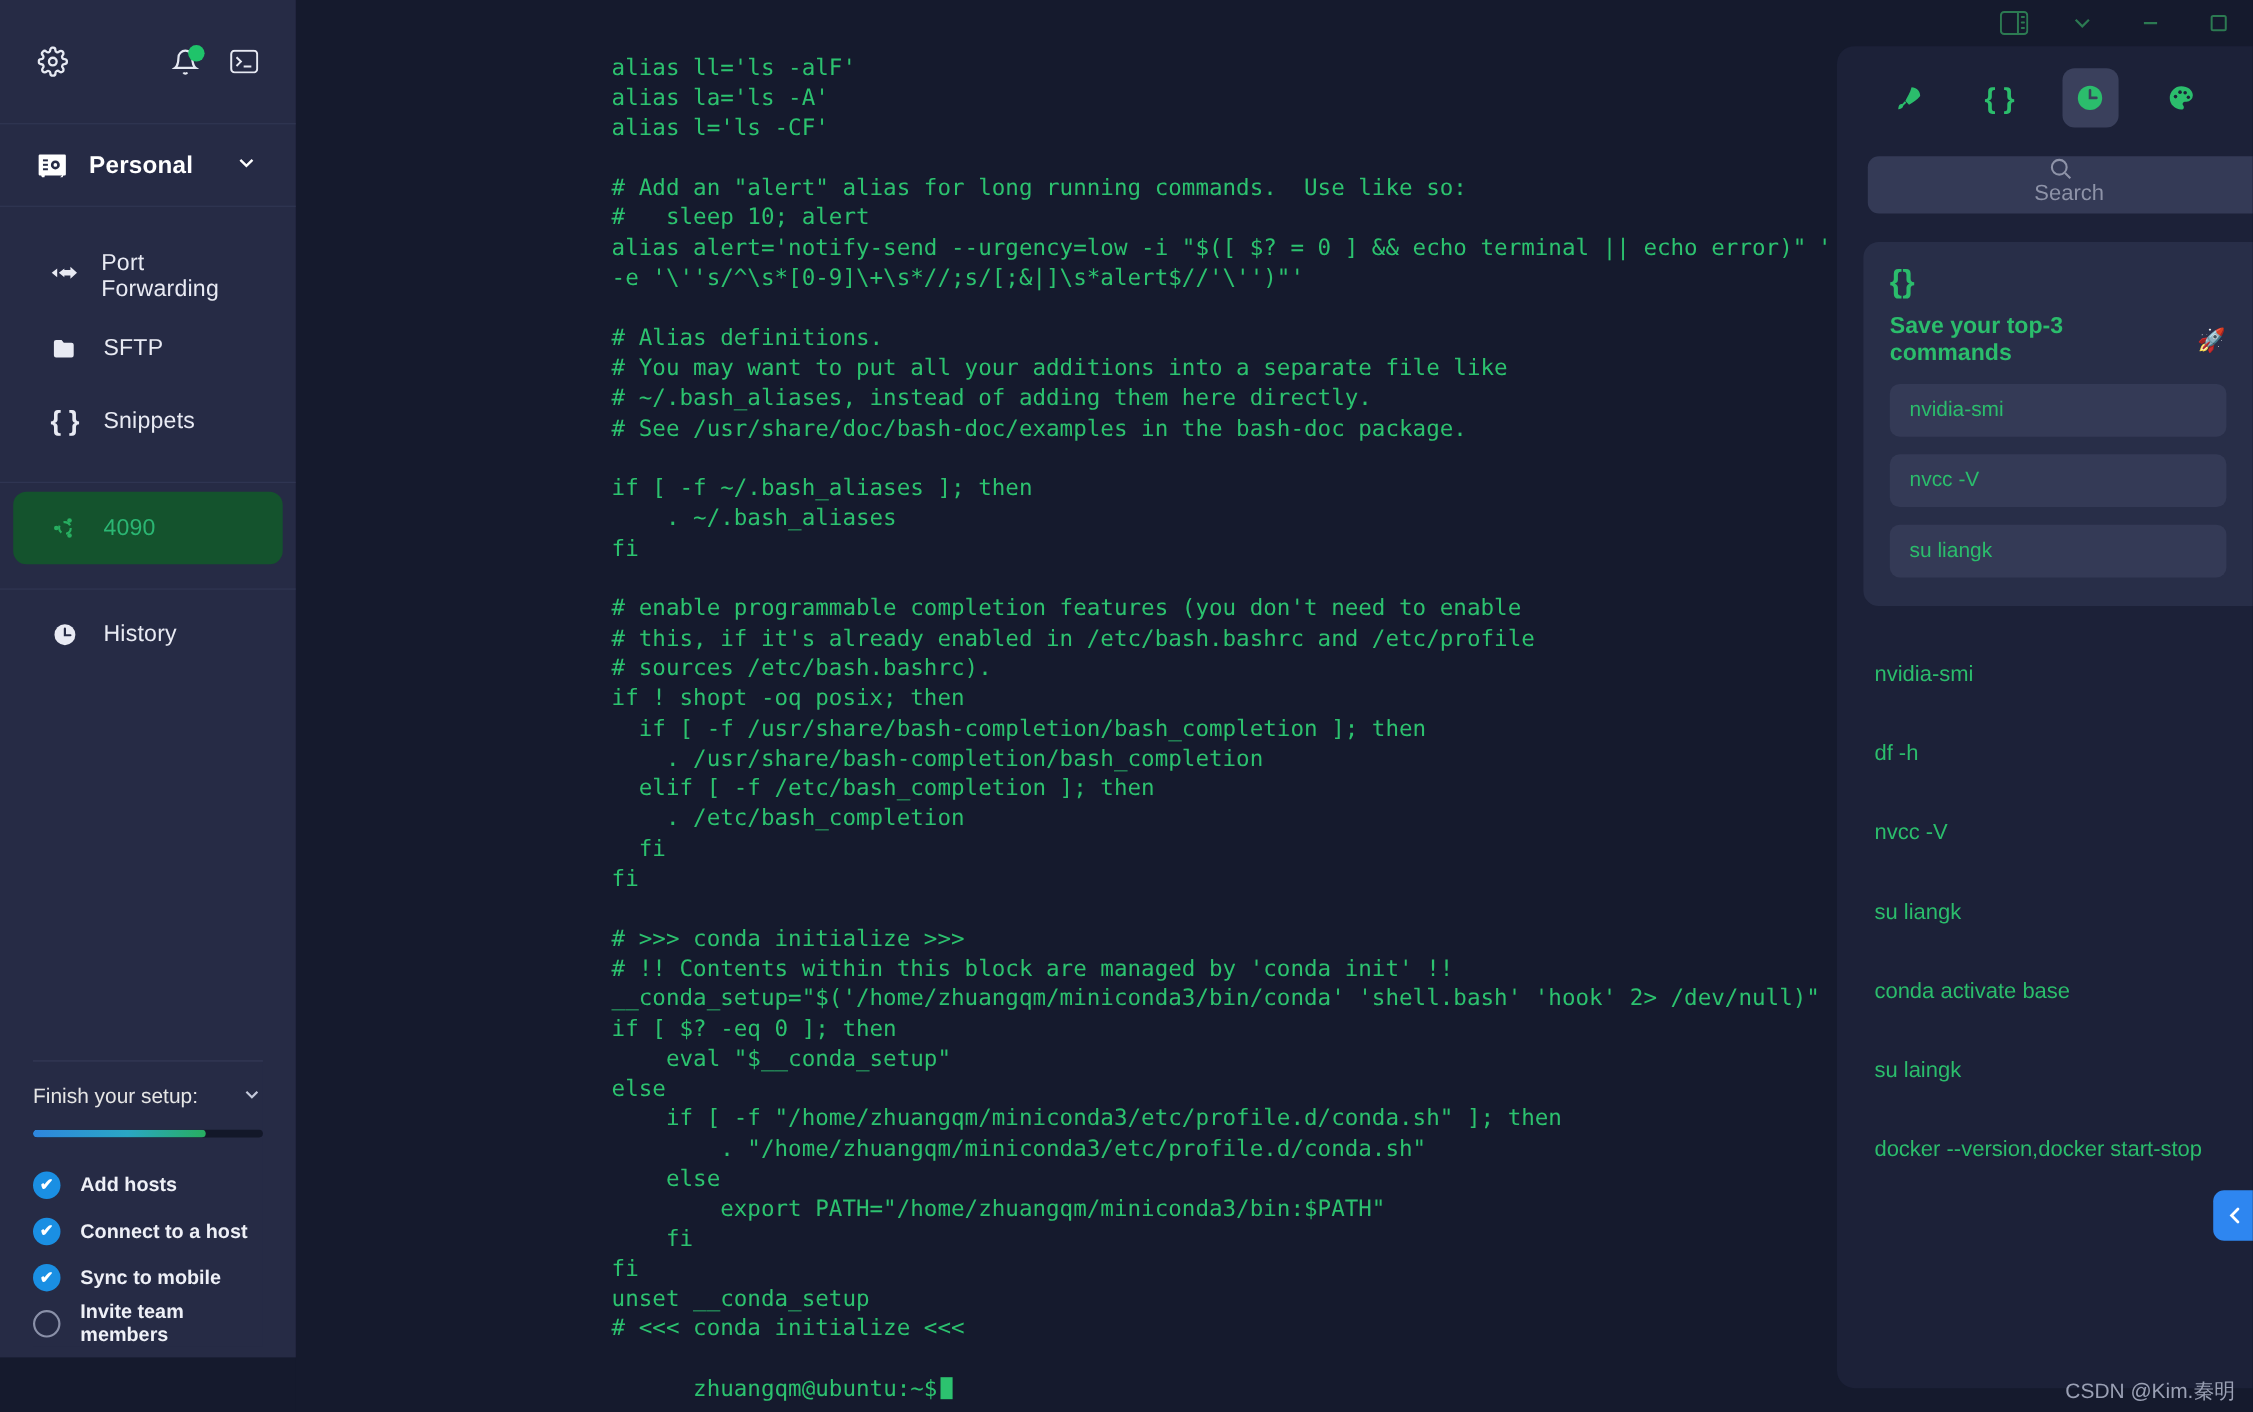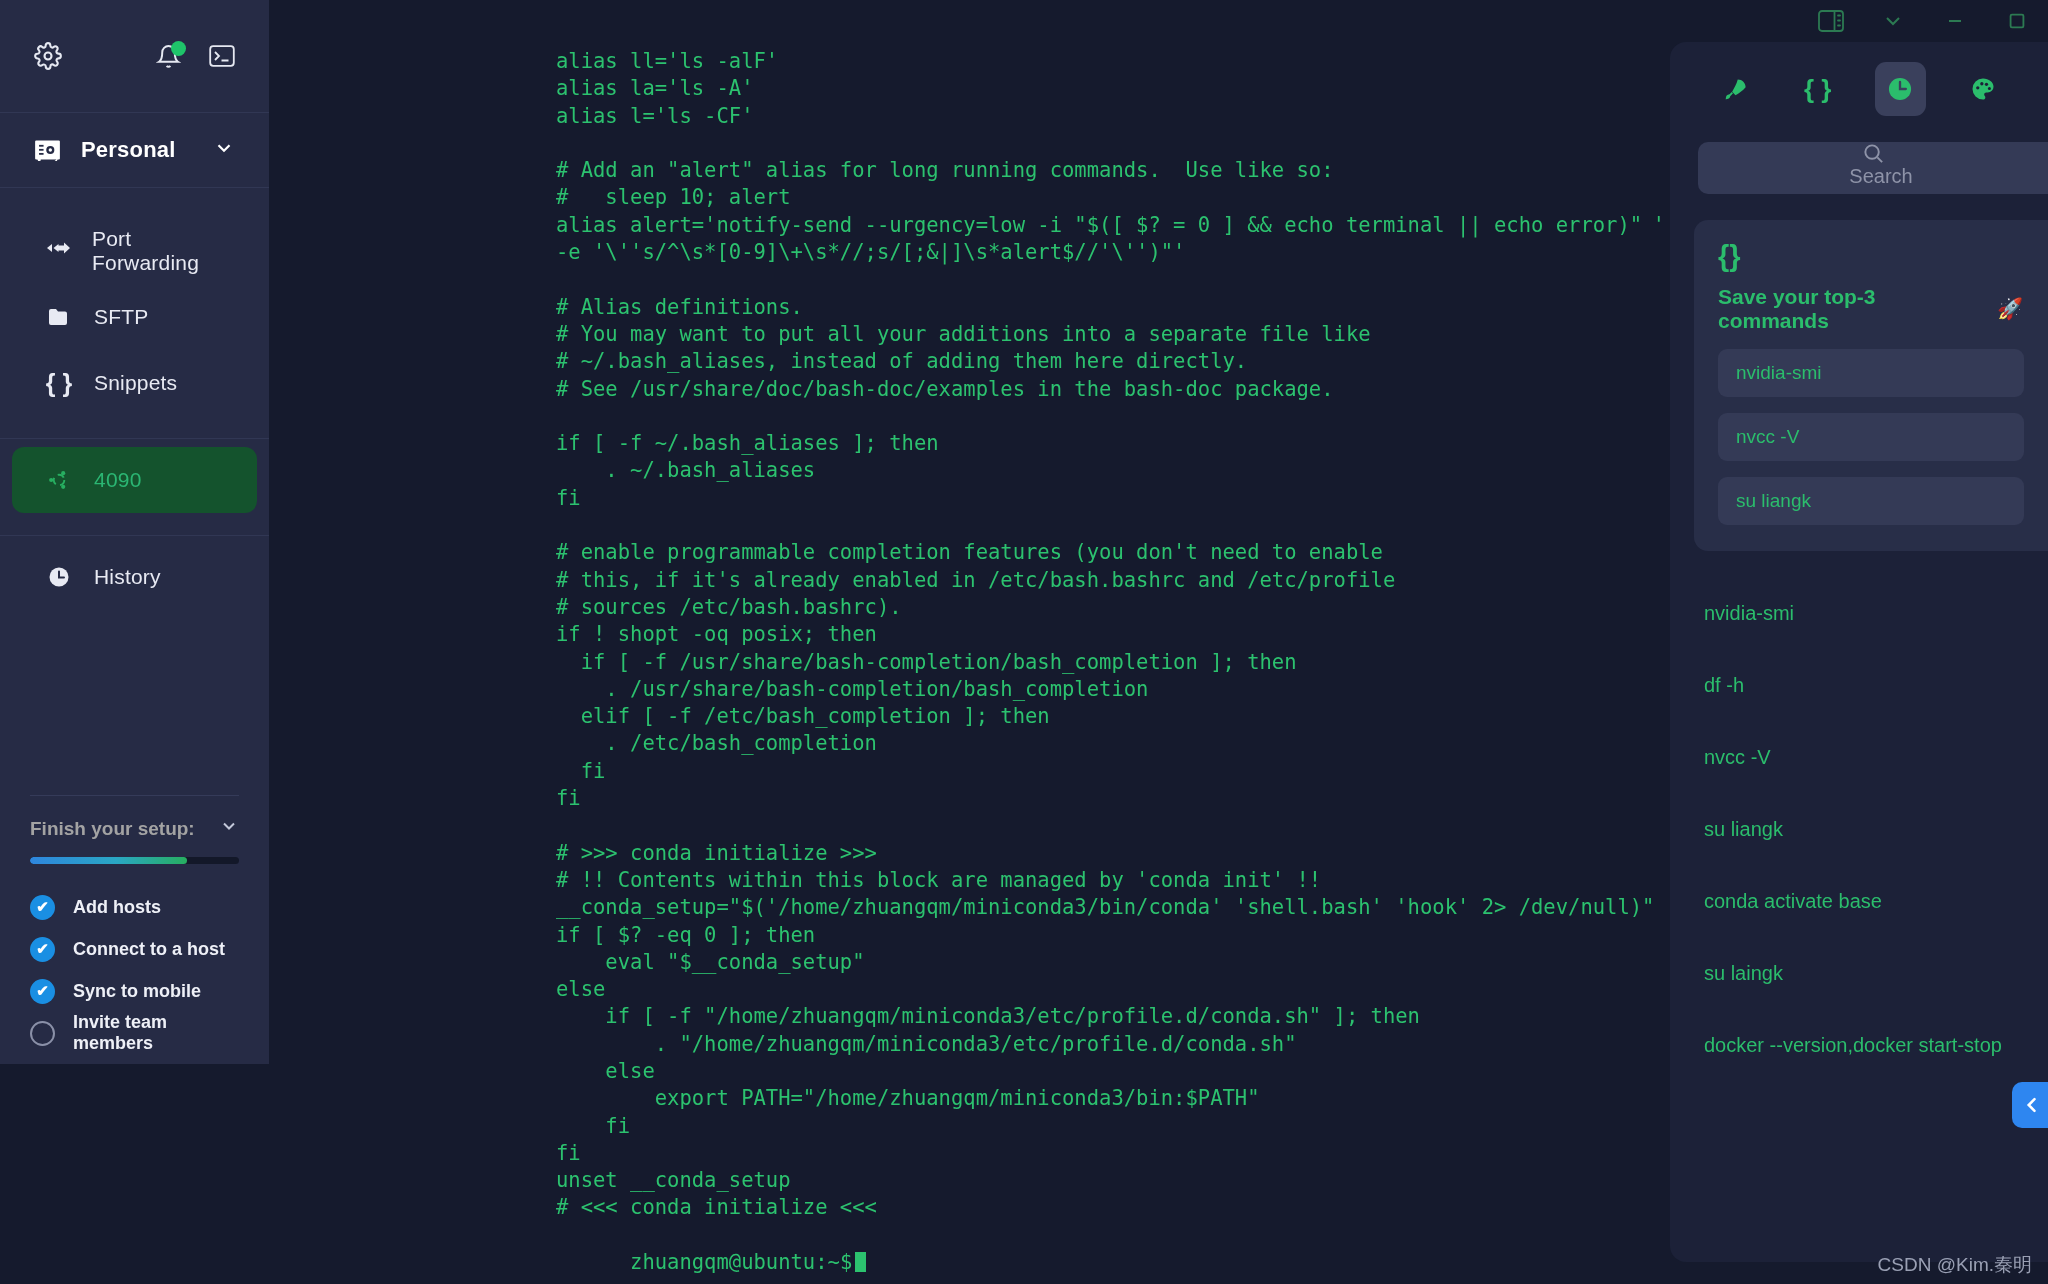--- a/index.html
+++ b/index.html
@@ -6,21 +6,21 @@
   html, body {
     width: 2048px; height: 1284px;
     background: #151a2d;
     font-family: "Liberation Sans", sans-serif;
     overflow: hidden;
   }
   .app { position: relative; width: 2048px; height: 1284px; display: flex; }
 
   
   .sidebar {
-    width: 269px; height: 1064px;
+    width: 269px; height: 1234px;
     background: #262b45;
     display: flex; flex-direction: column;
     position: relative;
     flex: 0 0 269px;
   }
   .sb-top {
     height: 113px;
     display: flex; align-items: center;
     padding: 0 34px;
     border-bottom: 1px solid #313754;
@@ -74,21 +74,21 @@
 
   
   .setup {
     position: absolute; left: 30px; right: 30px; bottom: 10px;
     background: #262b45;
     border-top: 1px solid #353b59;
     padding-top: 20px;
   }
   .setup-head {
     display: flex; align-items: center;
-    font-size: 19px; font-weight: bold; color: #a3a3a3;
+    font-size: 19px; font-weight: normal; color: #e5e5e5;
     margin-bottom: 16px;
     justify-content: space-between;
   }
   .setup-head .chev { margin-left: auto; color: #c3c8da; }
   .progress {
     height: 7px; border-radius: 4px; background: #131829;
     overflow: hidden; margin-bottom: 22px;
   }
   .progress > i {
     display: block; height: 100%;

